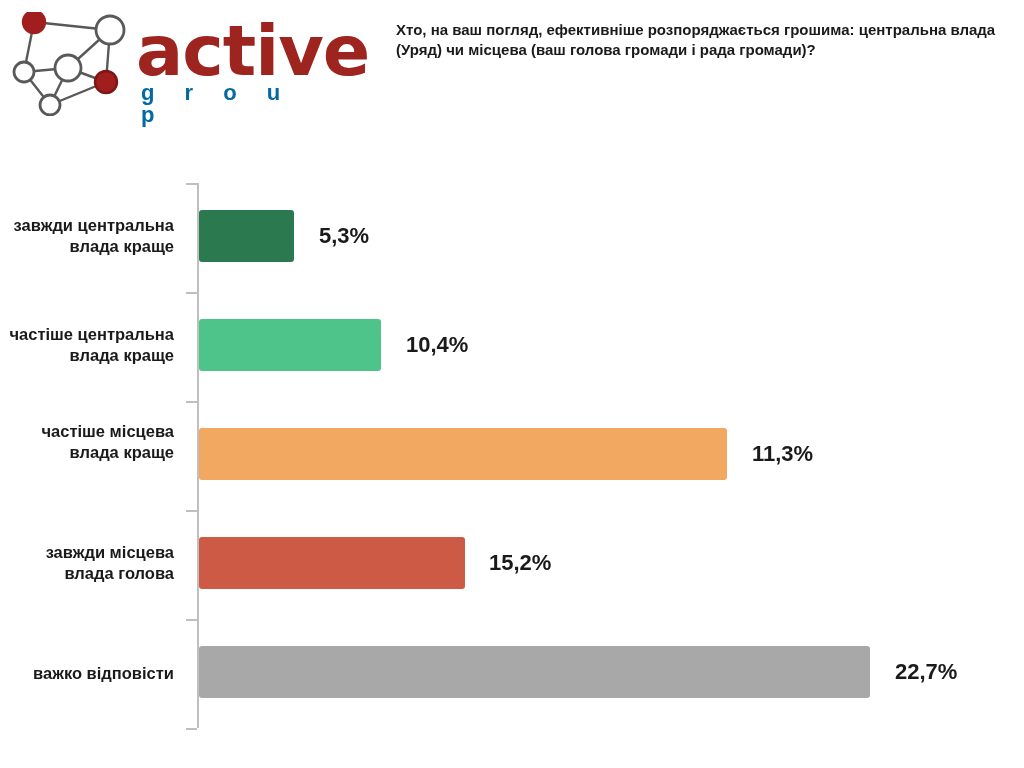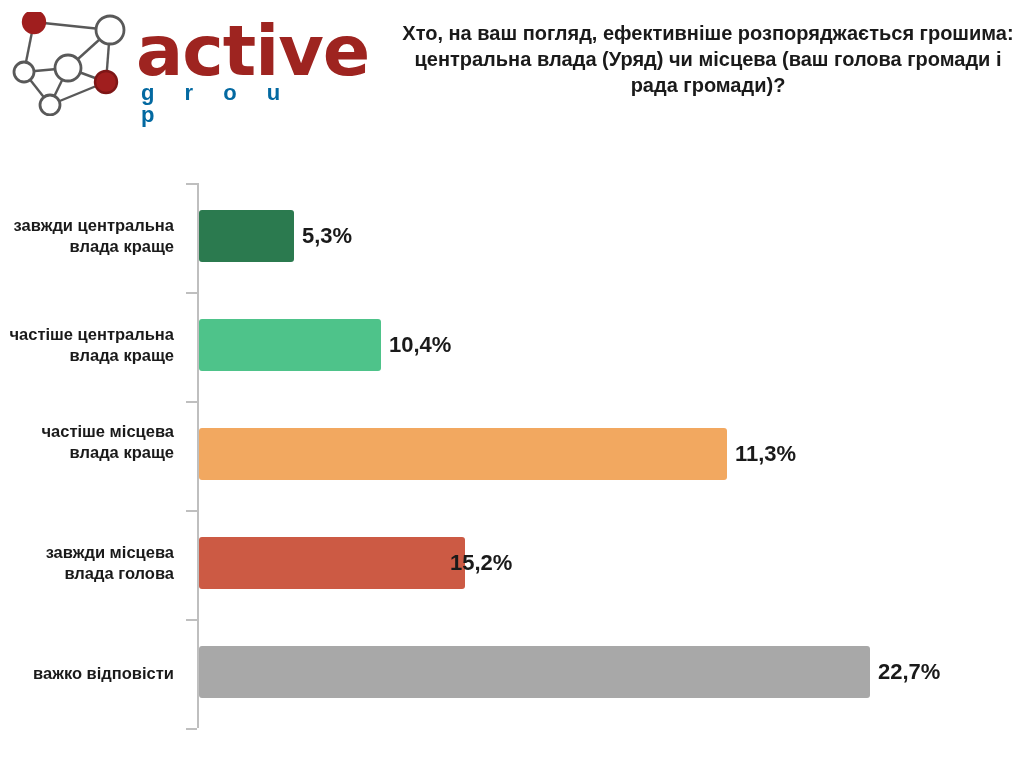--- a/index.html
+++ b/index.html
@@ -63,22 +63,21 @@
     color: #0369a1;
     font-family: Liberation Sans, sans-serif;
   }
 
   
   #chart-title {
     position: absolute;
     left: 396px;
     top: 20px;
     width: 624px;
-    text-align: center;
-    font-size: 20px;
+    font-size: 15px;
     font-weight: bold;
     line-height: 1.30;
     color: #1A1A1A;
     font-family: "Liberation Sans", sans-serif;
   }
 
   
   #plot {
     position: absolute;
     left: 0;
@@ -115,20 +114,21 @@
     left: 199px;
     border-radius: 3px;
   }
   .bar-label {
     position: absolute;
     font-size: 22px;
     font-weight: bold;
     color: #1A1A1A;
     white-space: nowrap;
     font-family: "Liberation Sans", sans-serif;
+    margin-left: 17px;
   }
   .cat-label {
     position: absolute;
     right: 842px;       
     width: 182px;
     text-align: right;
     padding-right: 8px;
     font-size: 16.5px;
     font-weight: bold;
     line-height: 1.28;
@@ -197,21 +197,21 @@
 
     <div class="bar-row">
       <div class="cat-label" style="top:256px">частіше місцева влада краще</div>
       <div class="bar" style="top:263px;height:52px;width:528px;background:#F2A860"></div>
       <div class="bar-label" style="left:735px;top:276px">11,3%</div>
     </div>
 
     <div class="bar-row">
       <div class="cat-label" style="top:377px">завжди місцева влада голова</div>
       <div class="bar" style="top:372px;height:52px;width:266px;background:#CC5A44"></div>
-      <div class="bar-label" style="left:450px;top:385px">15,2%</div>
+      <div class="bar-label" style="left:472px;top:385px">15,2%</div>
     </div>
 
     <div class="bar-row">
       <div class="cat-label" style="top:498px">важко відповісти</div>
       <div class="bar" style="top:481px;height:52px;width:671px;background:#A8A8A8"></div>
       <div class="bar-label" style="left:878px;top:494px">22,7%</div>
     </div>
 
   </div>
 </div>

